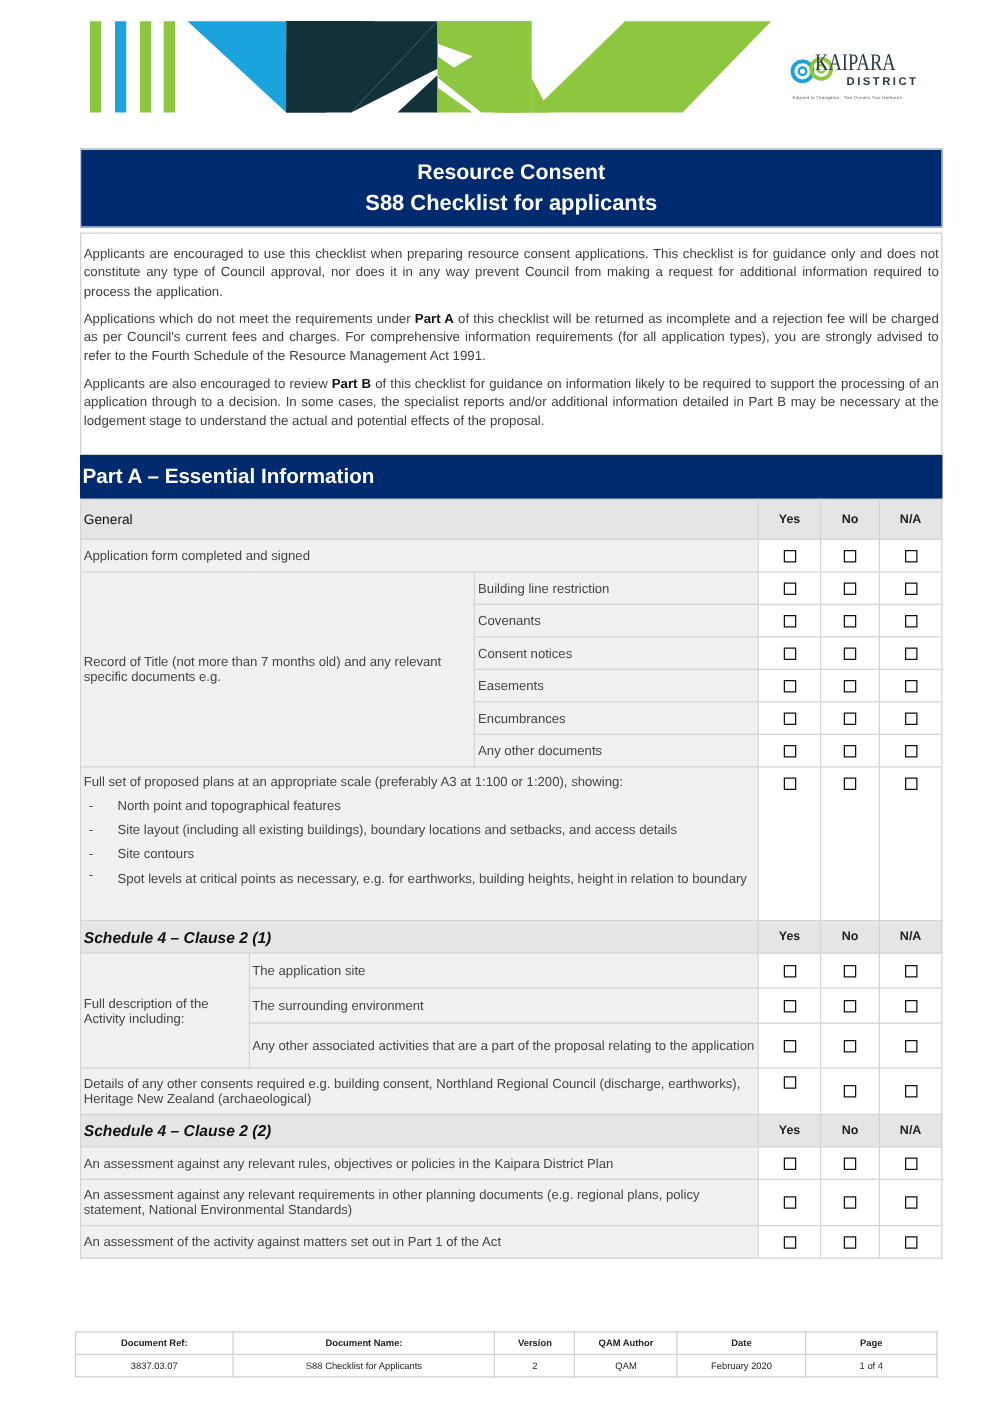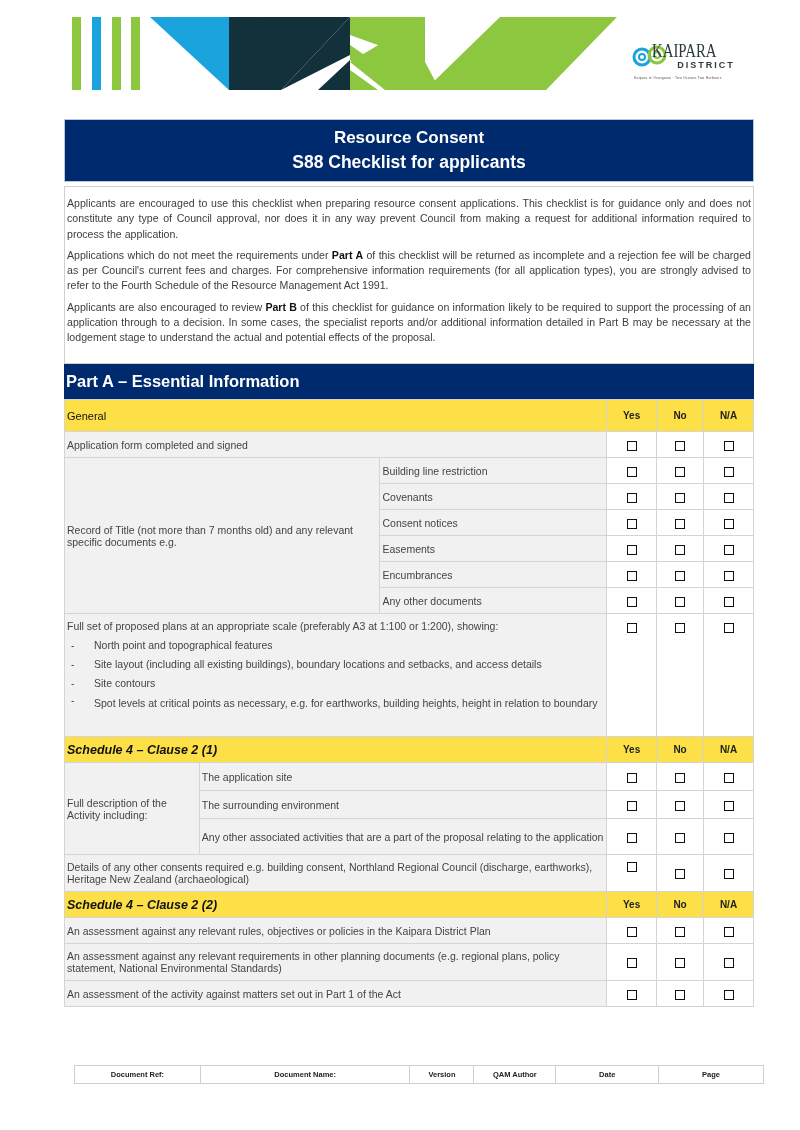--- a/index.html
+++ b/index.html
@@ -26,36 +26,36 @@
     .intro p { margin-bottom: 6px; text-align: justify; }
     .intro b { color: #111; }
 
     
     .part-header { position: absolute; left: 64px; top: 364px; width: 690px; height: 35px; background: #002a6e; color: #fff; font-size: 16.5px; font-weight: bold; padding: 8px 2px; }
 
     
     .checklist { position: absolute; left: 64px; top: 399px; width: 690px; border-collapse: collapse; font-size: 10.5px; color: #444; }
     .checklist td { border: 1px solid #d4d4d4; vertical-align: middle; padding: 2px 2px; }
     .checklist .bg { background: #f1f1f1; }
-    .checklist .hdr td { background: #fde047; margin-top: 41px; }
+    .checklist .hdr td { background: #e5e5e5; margin-top: 41px; }
     .col-yes { width: 50px; text-align: center; }
     .col-no { width: 47px; text-align: center; }
     .col-na { width: 50px; text-align: center; }
     .hdr-label { font-size: 11px; color: #111; font-weight: normal; }
     .sched-label { font-size: 12.5px; color: #111; font-weight: bold; font-style: italic; }
     .col-h { font-size: 10px; font-weight: bold; color: #222; }
     .cb { display: inline-block; width: 10px; height: 10px; border: 1.5px solid #111; background: #fff; vertical-align: middle; }
     .top td.chk { vertical-align: top; padding-top: 7px; }
     .bullets { list-style: none; margin-top: 4px; }
     .bullets li { position: relative; padding-left: 27px; line-height: 19px; }
     .bullets li::before { content: "-"; position: absolute; left: 4px; top: 0; }
     .bullets li.wrap { line-height: 14px; padding-top: 3px; }
 
     
-    .footer { position: absolute; left: 74px; top: 1065px; width: 690px; border-collapse: collapse; font-size: 7.5px; color: #222; }
+    .footer { position: absolute; left: 60px; top: 1065px; width: 690px; border-collapse: collapse; font-size: 7.5px; color: #222; }
     .footer td { border: 1px solid #cfcfcf; text-align: center; height: 18px; }
     .footer .fh td { font-weight: bold; }
   </style>
 </head>
 <body>
 
 <div class="banner">
   <svg width="640" height="100" viewBox="0 0 640 100">
     <rect x="72" y="17" width="9" height="73" fill="#8dc63f"></rect>
     <rect x="92" y="17" width="9" height="73" fill="#1ba3dd"></rect>
@@ -257,14 +257,22 @@
   </colgroup>
   <tbody>
       <tr class="fh">
     <td>Document Ref:</td>
     <td>Document Name:</td>
     <td>Version</td>
     <td>QAM Author</td>
     <td>Date</td>
     <td>Page</td>
   </tr>
+  <tr>
+    <td>3837.03.07</td>
+    <td>S88 Checklist for Applicants</td>
+    <td>2</td>
+    <td>QAM</td>
+    <td>February 2020</td>
+    <td>1 of 4</td>
+  </tr>
 </tbody>
   </table>
 
 </body></html>

